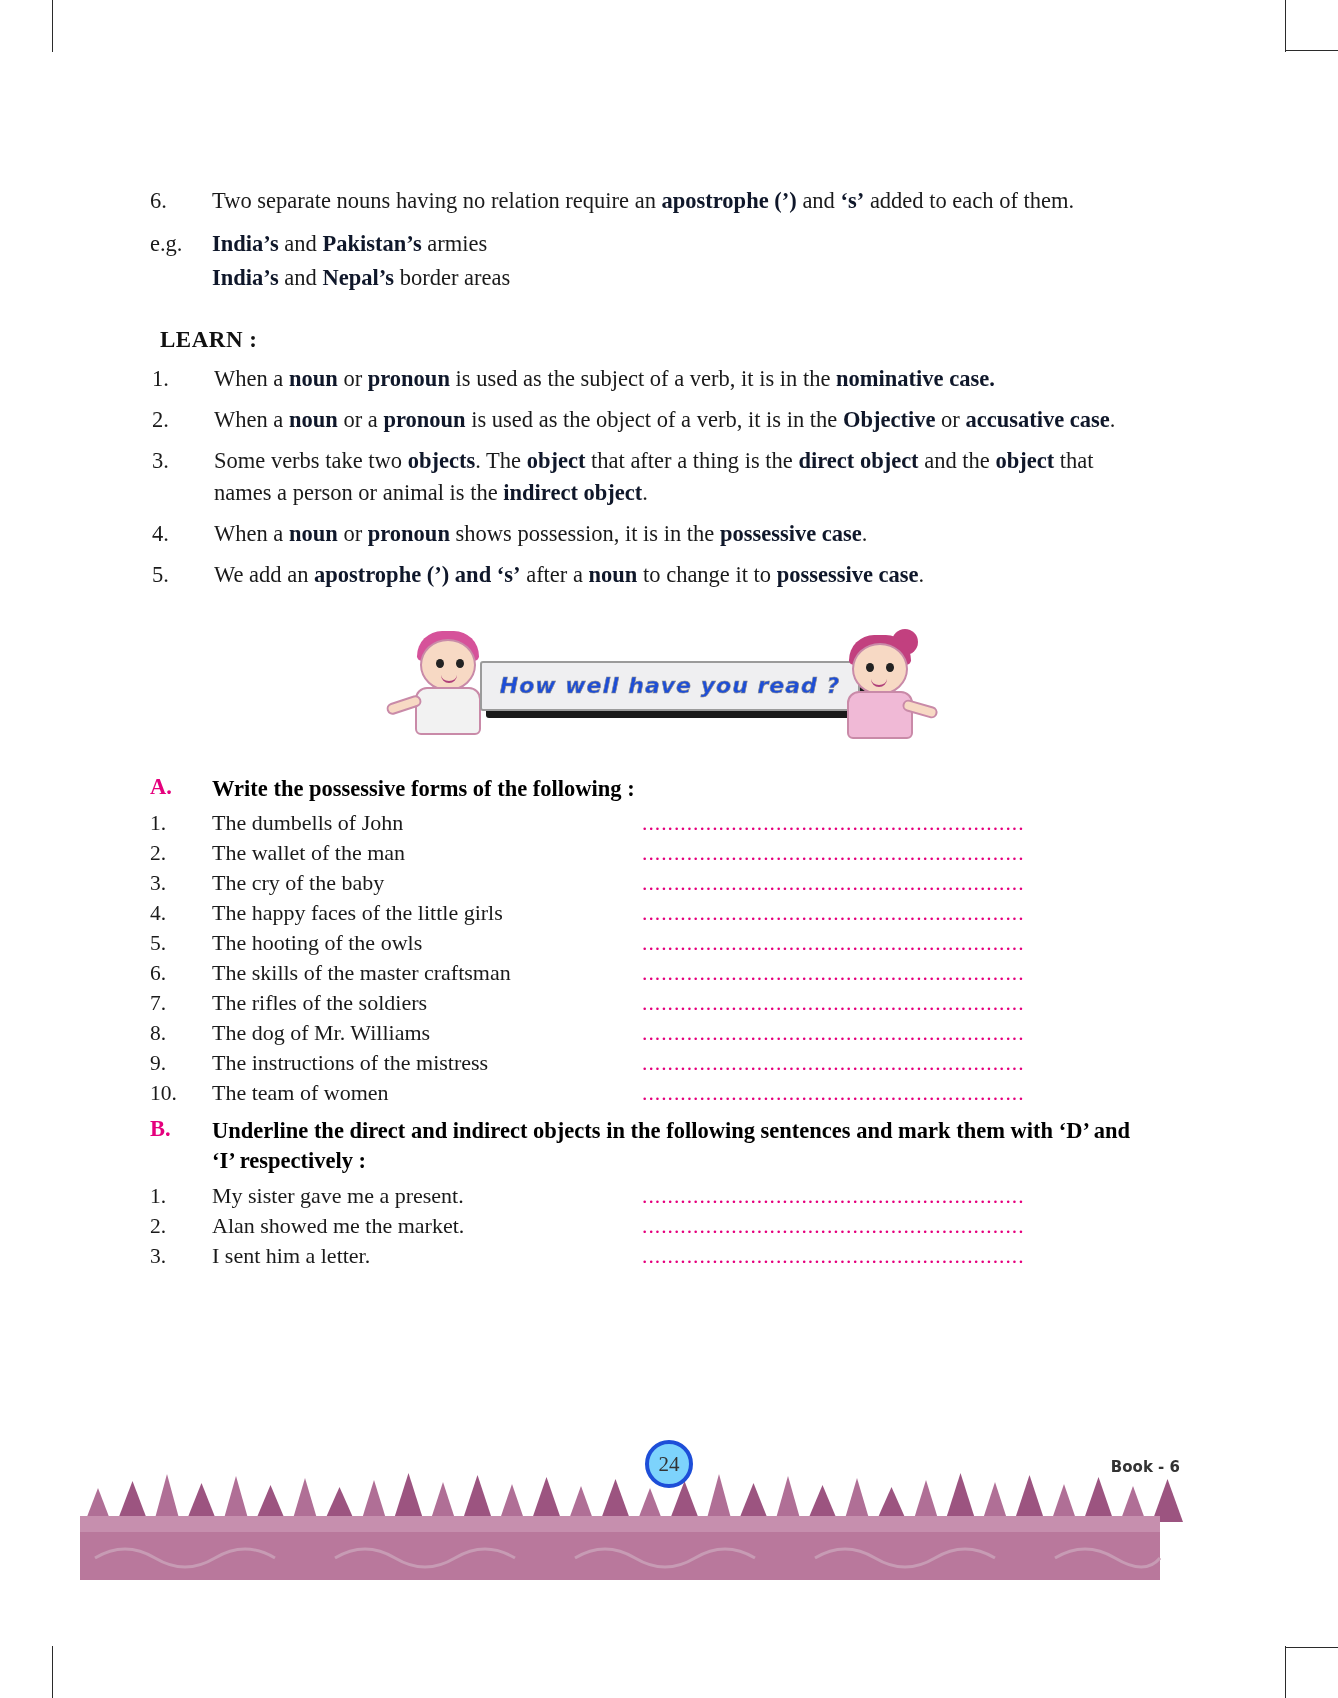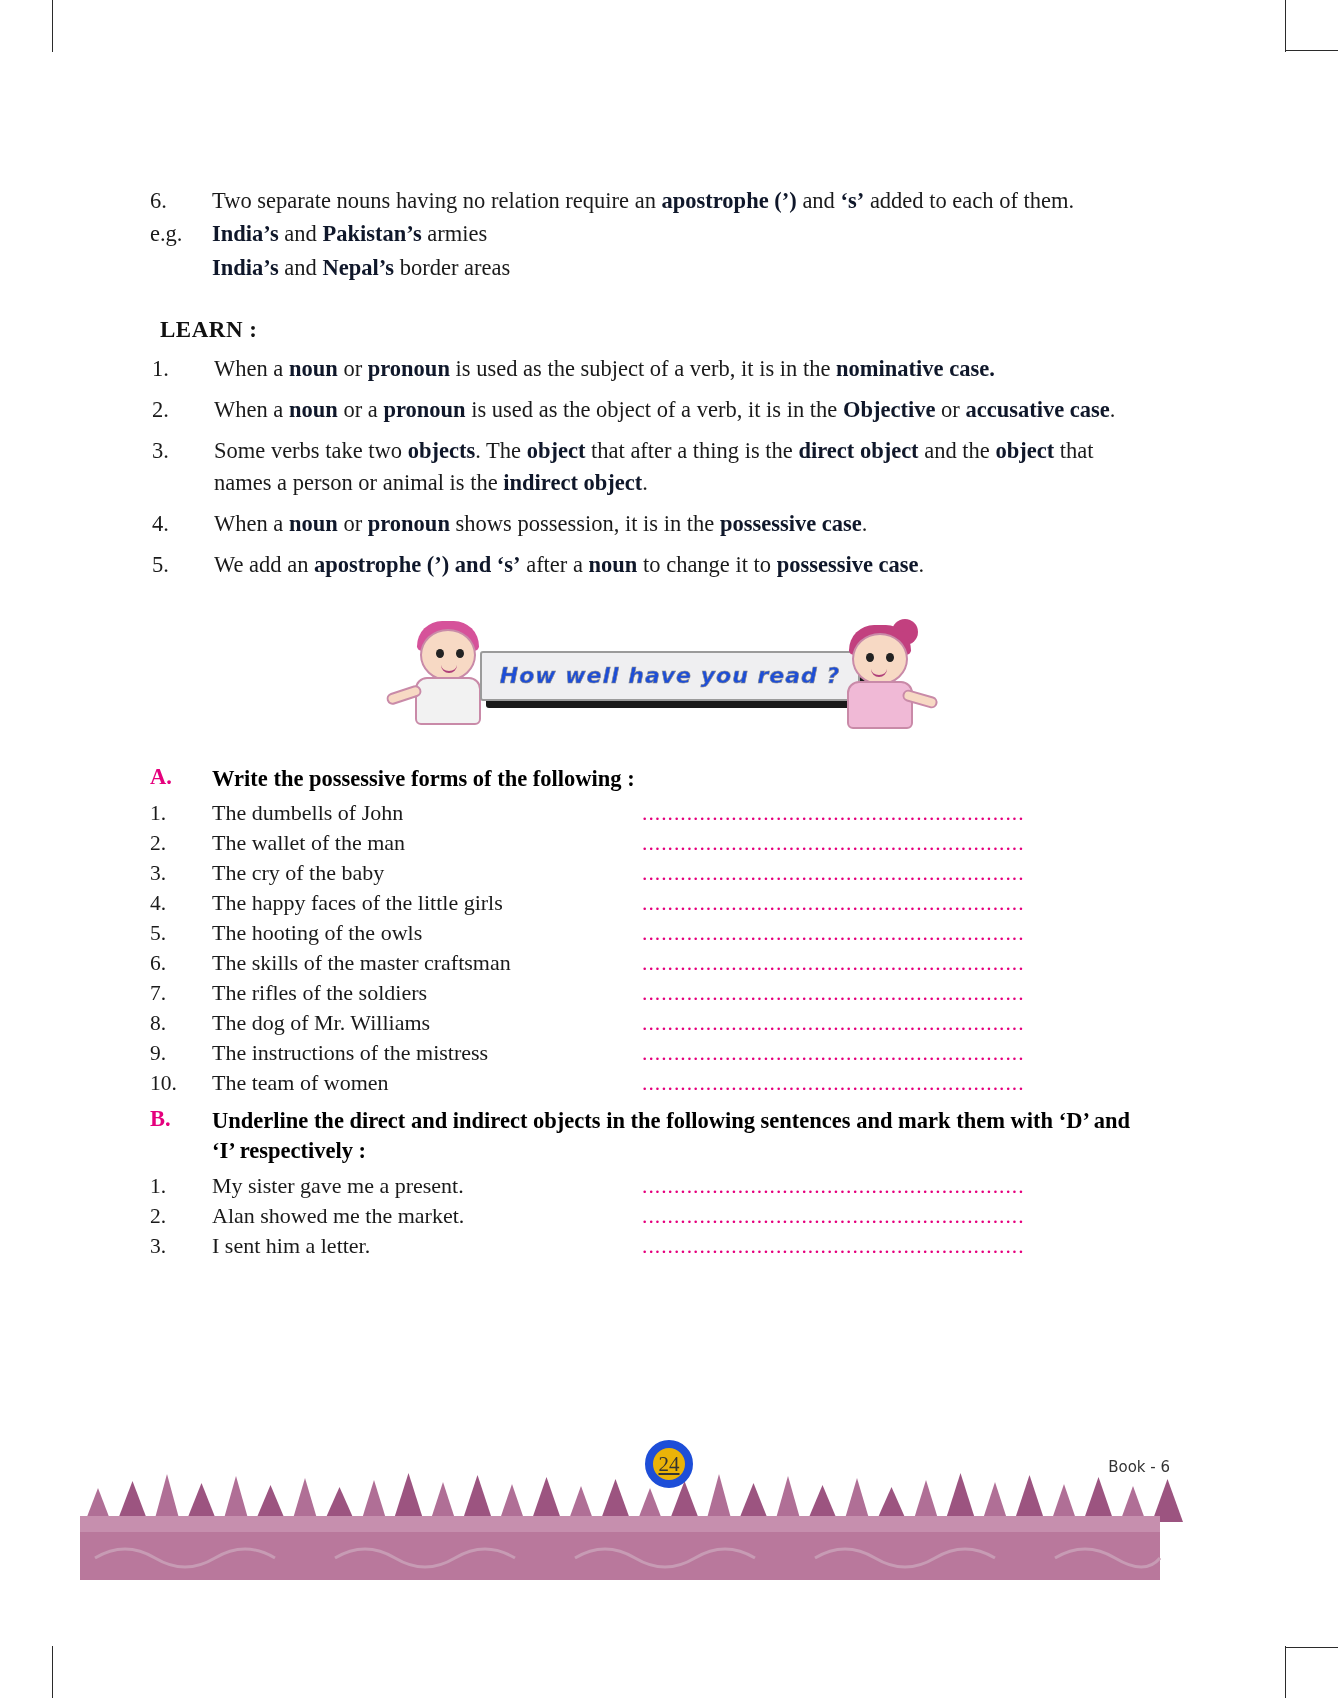--- a/index.html
+++ b/index.html
@@ -29,21 +29,21 @@
   }
 
   
   .row { display: flex; align-items: flex-start; margin-bottom: 4px; }
   .num { width: 62px; flex: 0 0 62px; font-size: 22.5px; line-height: 1.42; }
   .txt { flex: 1; font-size: 22.5px; line-height: 1.42; }
   .just { text-align: justify; text-align-last: left; }
 
   .pink { color: #0f172a; font-weight: bold; }
 
-  .eg-row { display:flex; margin-top: 4px; }
+  .eg-row { display:flex; margin-top: 14px; }
   .eg-label { width:62px; flex:0 0 62px; font-size:22.5px; }
   .eg-text { font-size: 22.5px; font-weight: normal; }
 
   .learn {
     margin-top: 36px;
     margin-bottom: 10px;
     font-size: 23px;
     font-weight: bold;
     letter-spacing: 0.5px;
     color: #111;
@@ -152,33 +152,32 @@
   .footer {
     position: absolute;
     left: 0; bottom: 118px; width: 100%;
     height: 110px;
   }
   .page-badge {
     position: absolute;
     left: 50%; transform: translateX(-50%);
     bottom: 210px;
     width: 48px; height: 48px;
-    border: 8px solid #1d4ed8;
+    border: 4px solid #1d4ed8;
     border-radius: 50%;
-    background: #eab308;
+    background: #7dd3fc;
     display:flex; align-items:center; justify-content:center;
     font-size: 21px; color:#333;
     font-family:"Liberation Serif", serif;
     z-index: 5;
-    text-decoration: underline;
   }
   .book-label {
-    position:absolute; right: 168px; bottom: 222px;
+    position:absolute; right: 158px; bottom: 222px;
     font-family: "DejaVu Sans", sans-serif;
-    font-size: 15px; color: #333;
+    font-size: 15px; color: #333; font-weight: bold;
   }
 </style>
 </head>
 <body>
 
 <div class="page">
 
   <div class="cropmark cm-v" style="left:52px; top:0;"></div>
   <div class="cropmark cm-v" style="right:52px; top:0;"></div>
   <div class="cropmark cm-h" style="right:0; top:50px;"></div>

